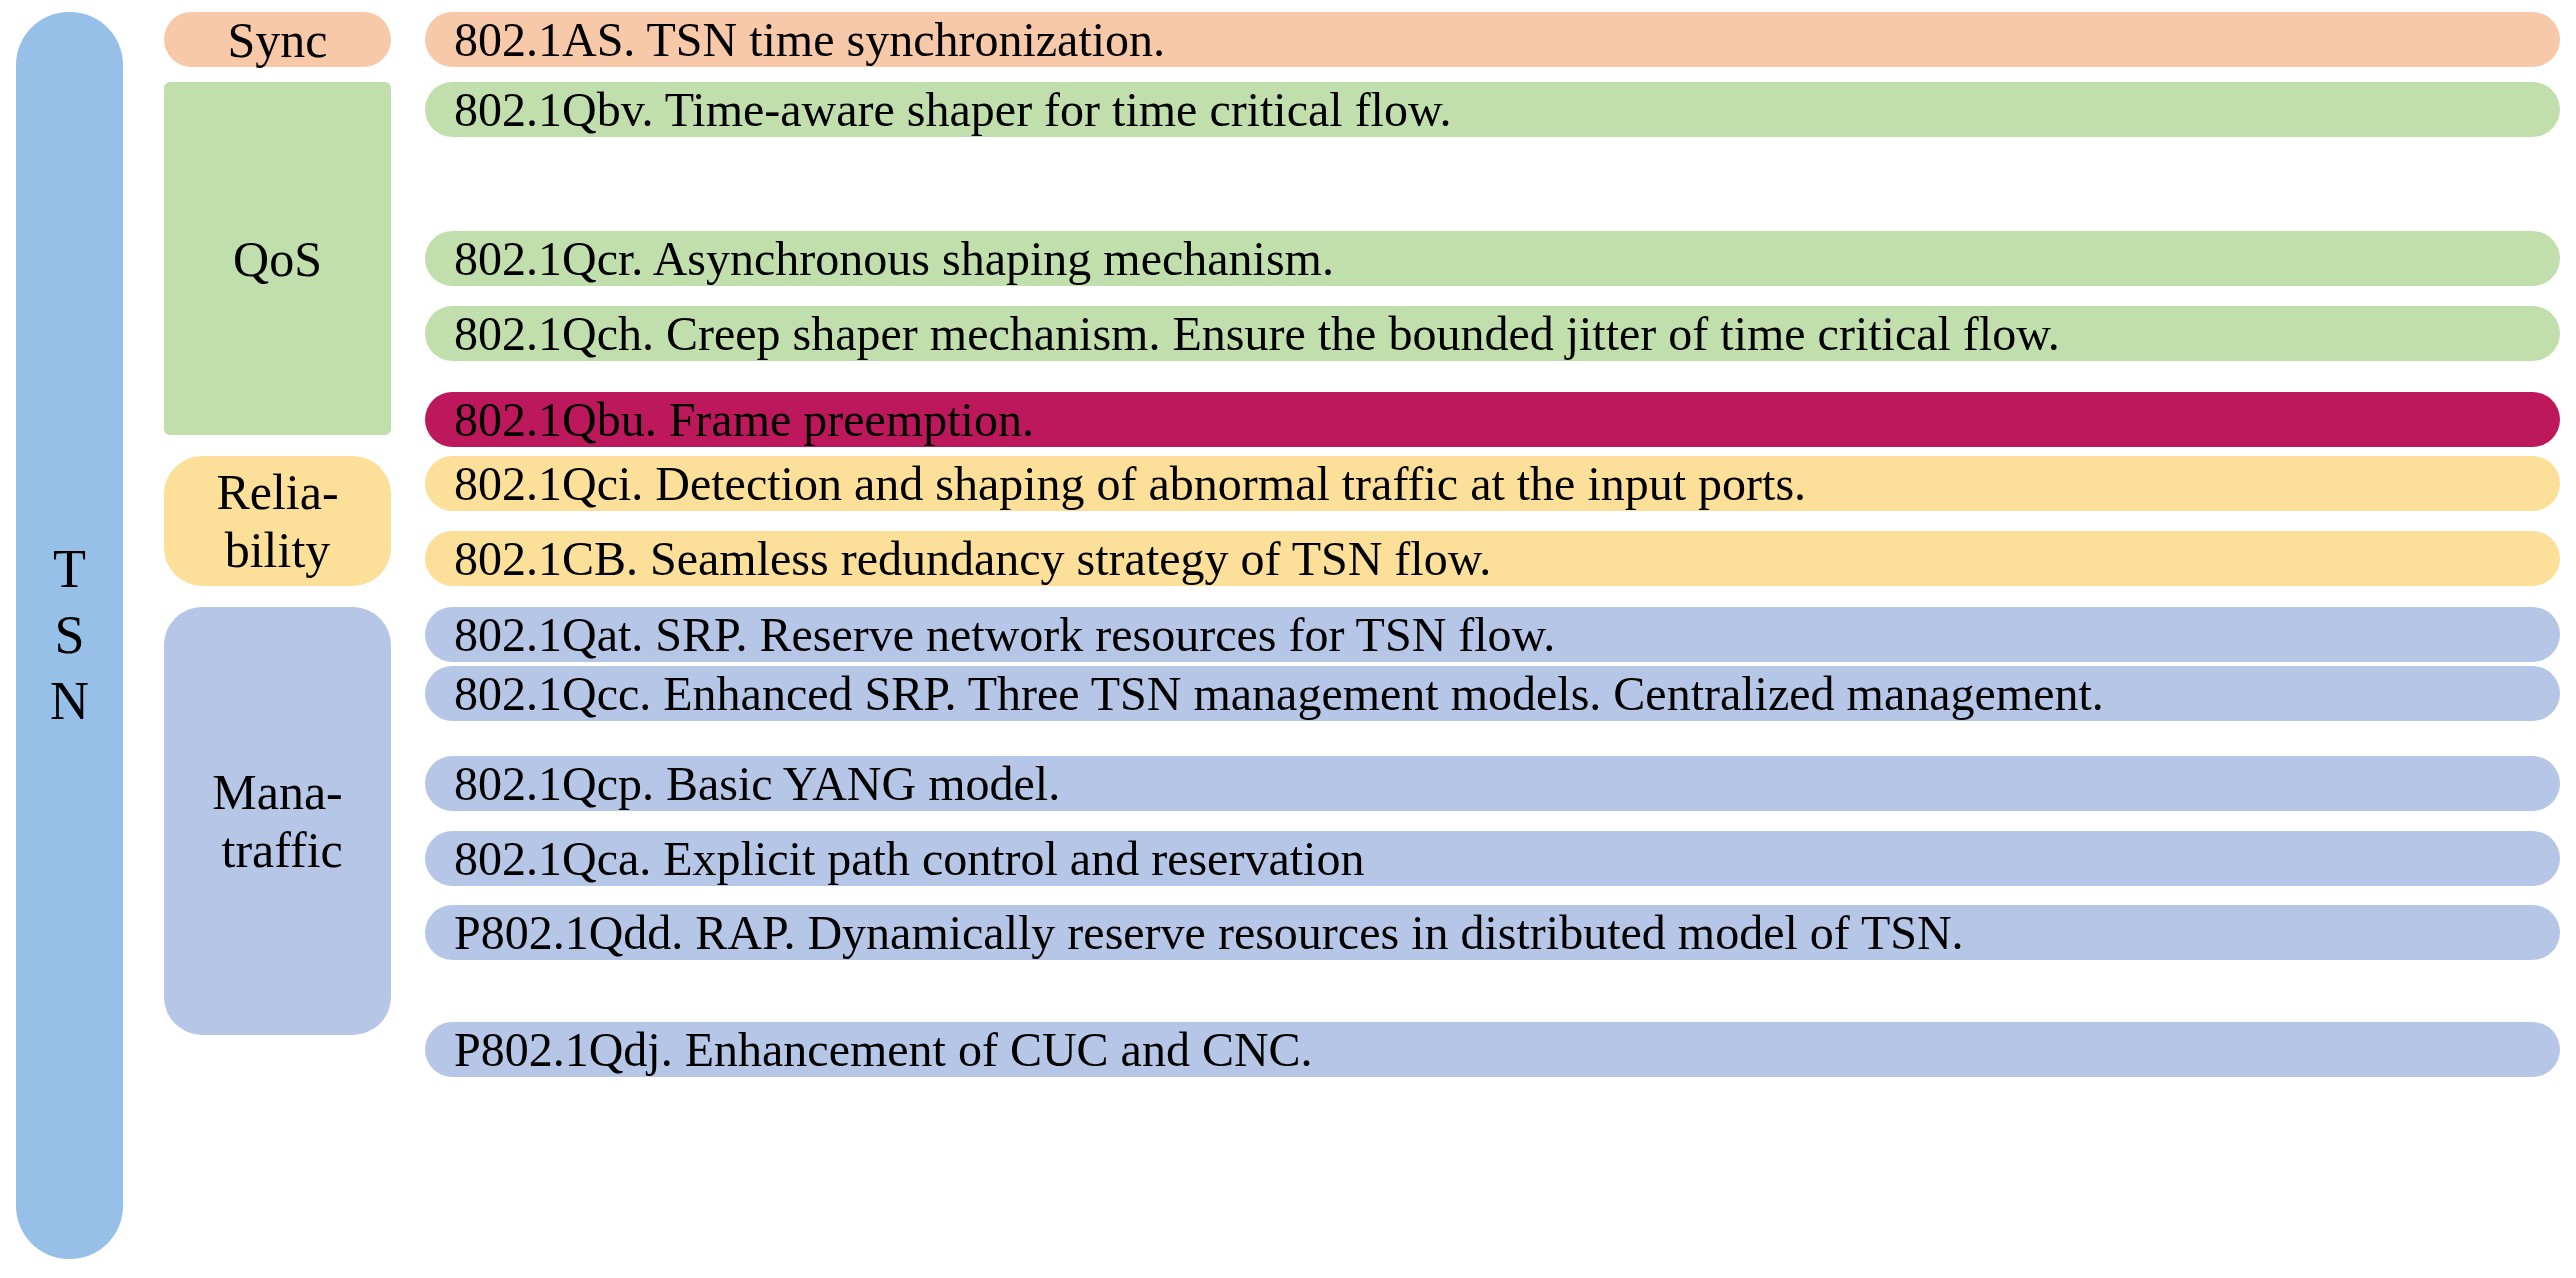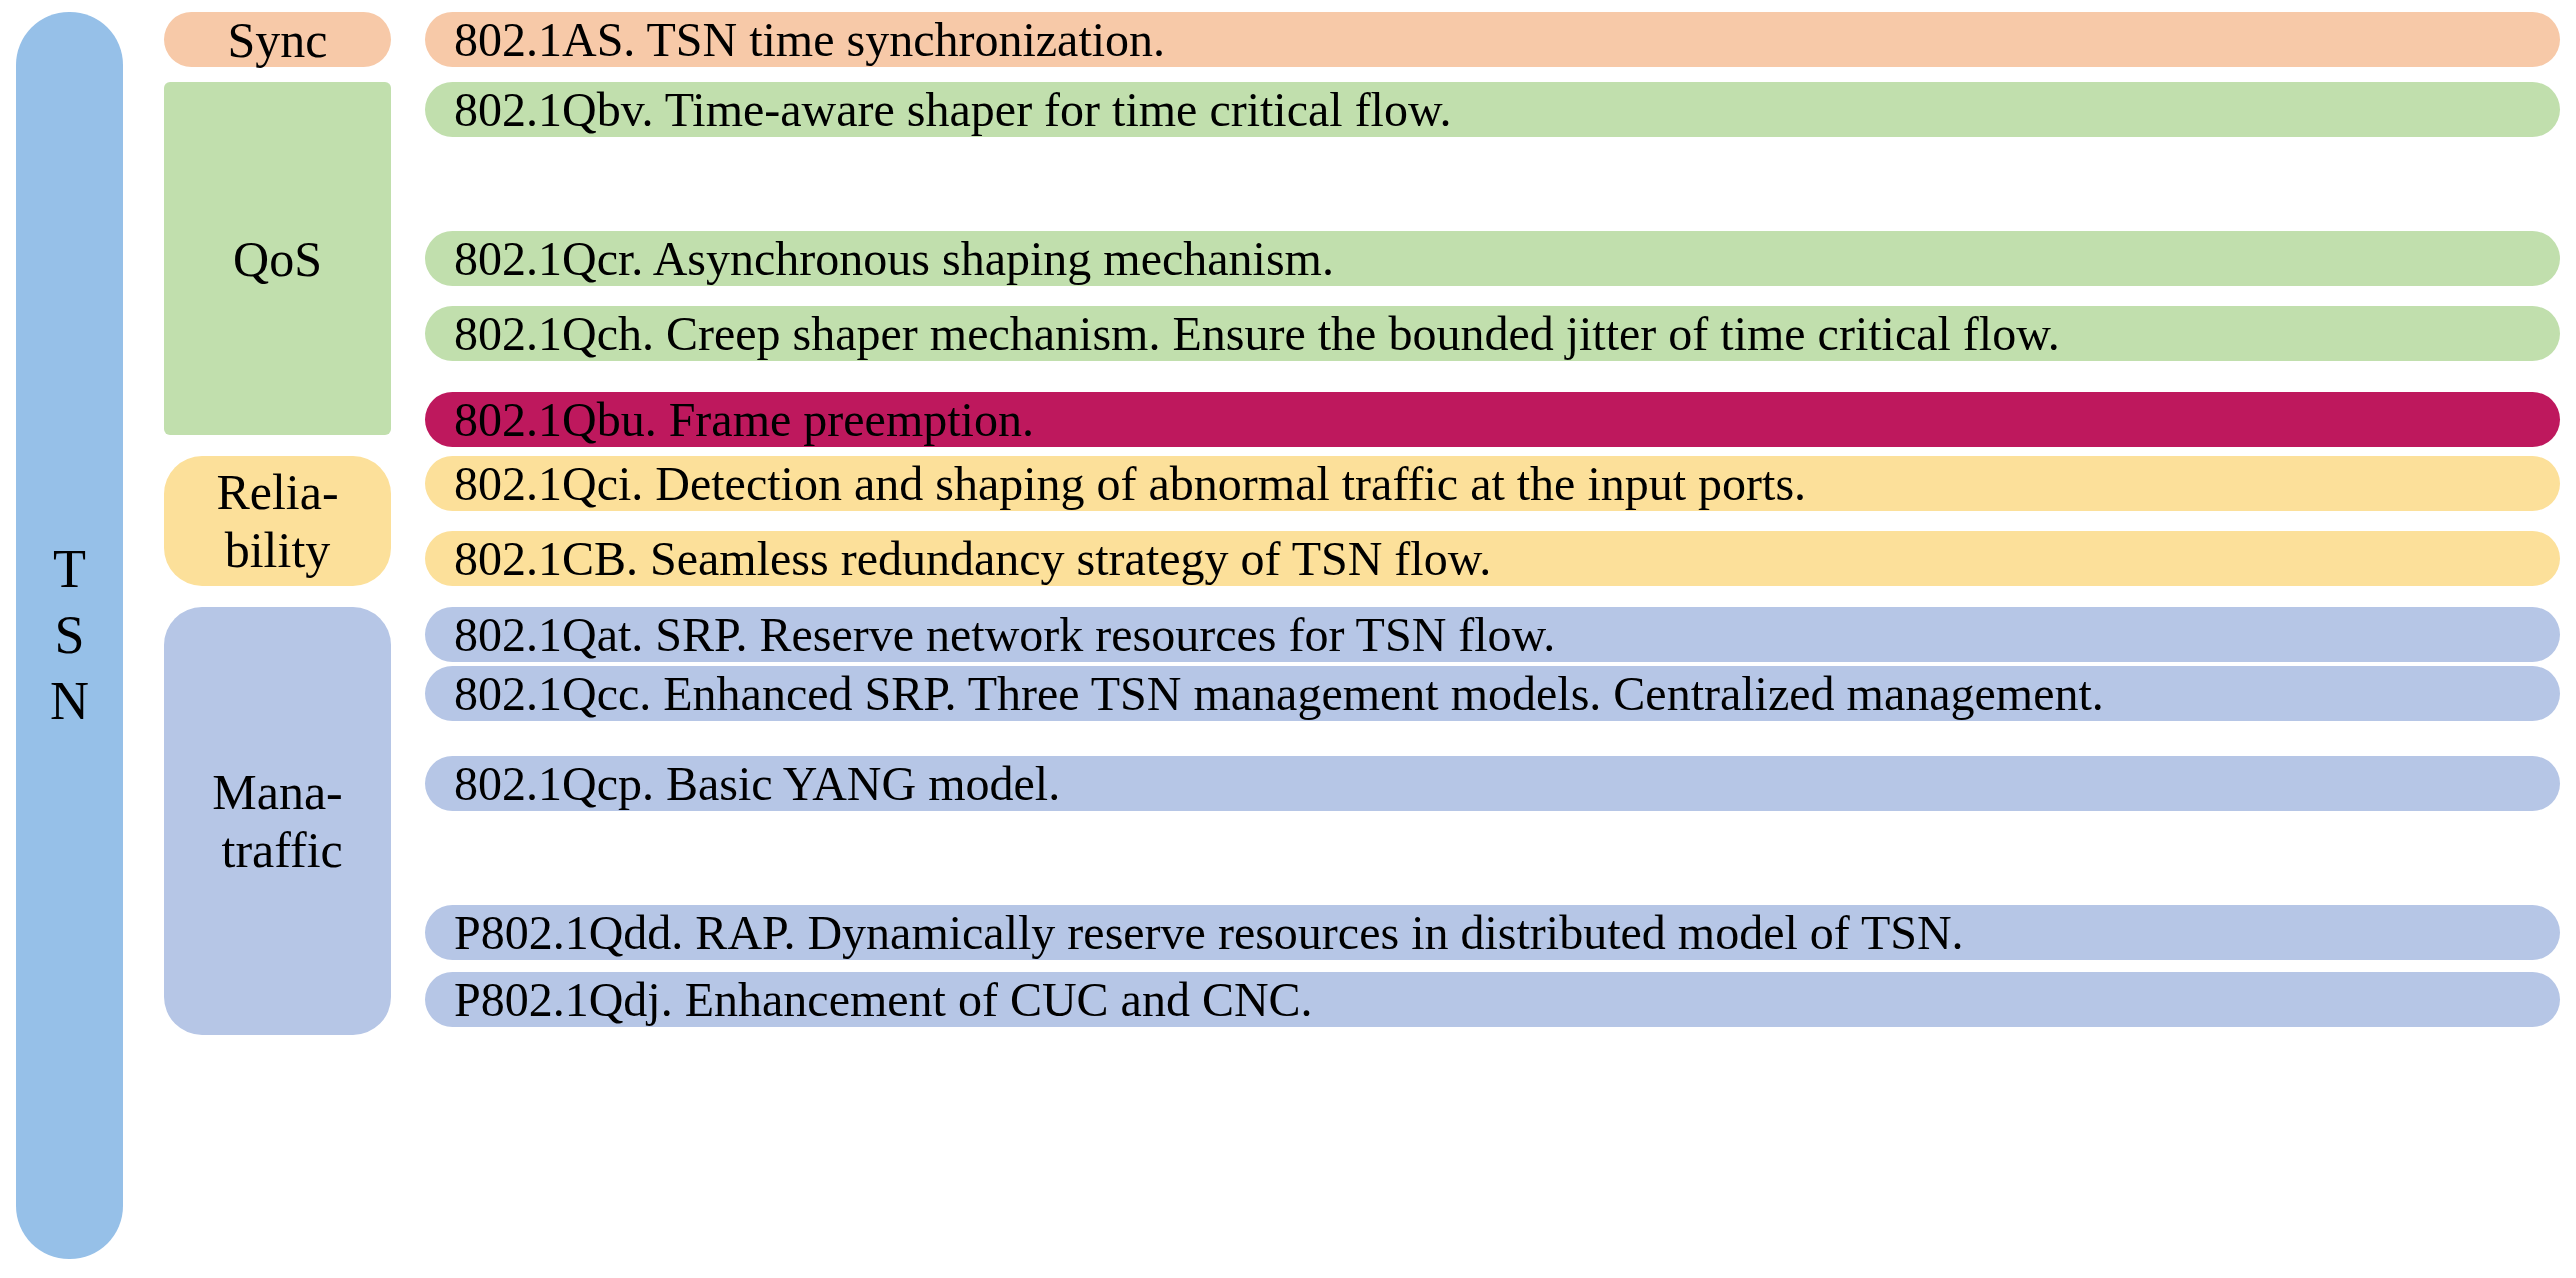--- a/index.html
+++ b/index.html
@@ -118,17 +118,18 @@
   <div class="pill pill-orange" style="top: 12.4px; background: rgb(247, 201, 168);">802.1AS. TSN time synchronization.</div>
   <div class="pill pill-green" style="top: 82px; background: rgb(193, 223, 173);">802.1Qbv. Time-aware shaper for time critical flow.</div>
   <div class="pill pill-green" style="top: 231px; background: rgb(193, 223, 173);">802.1Qcr. Asynchronous shaping mechanism.</div>
   <div class="pill pill-green" style="top: 306px; background: rgb(193, 223, 173);">802.1Qch. Creep shaper mechanism. Ensure the bounded jitter of time critical flow.</div>
   <div class="pill pill-green" style="top: 392px; background: #be185d;">802.1Qbu. Frame preemption.</div>
   <div class="pill pill-yellow" style="top: 456px; background: rgb(252, 224, 154);">802.1Qci. Detection and shaping of abnormal traffic at the input ports.</div>
   <div class="pill pill-yellow" style="top: 531px; background: rgb(252, 224, 154);">802.1CB. Seamless redundancy strategy of TSN flow.</div>
   <div class="pill pill-blue" style="top: 607px; background: rgb(182, 198, 230);">802.1Qat. SRP. Reserve network resources for TSN flow.</div>
   <div class="pill pill-blue" style="top: 666px; background: rgb(182, 198, 230);">802.1Qcc. Enhanced SRP. Three TSN management models. Centralized management.</div>
   <div class="pill pill-blue" style="top: 756px; background: rgb(182, 198, 230);">802.1Qcp. Basic YANG model.</div>
+  <div class="pill pill-blue" style="top: 831px; background: rgb(182, 198, 230);">802.1Qca. Explicit path control and reservation</div>
   <div class="pill pill-blue" style="top: 905px; background: rgb(182, 198, 230);">P802.1Qdd. RAP. Dynamically reserve resources in distributed model of TSN.</div>
-  <div class="pill pill-blue" style="top: 972px; background: rgb(182, 198, 230);">P802.1Qdj. Enhancement of CUC and CNC.</div>
+  <div class="pill pill-blue" style="top: 1022px; background: rgb(182, 198, 230);">P802.1Qdj. Enhancement of CUC and CNC.</div>
 
 </div>
 
 
 </body></html>

